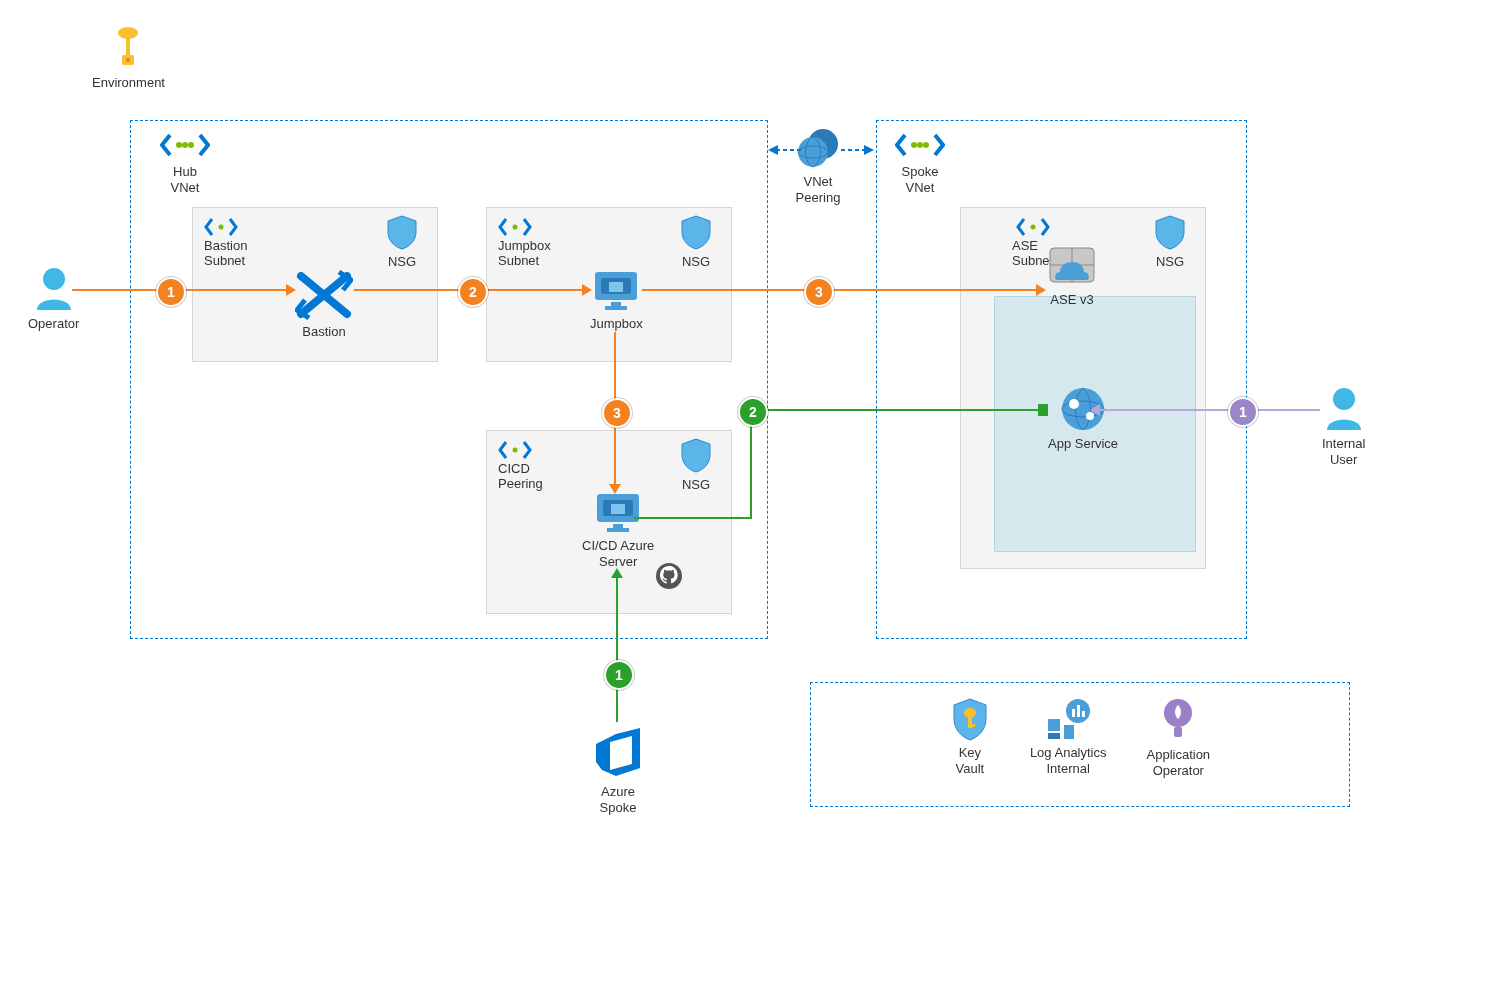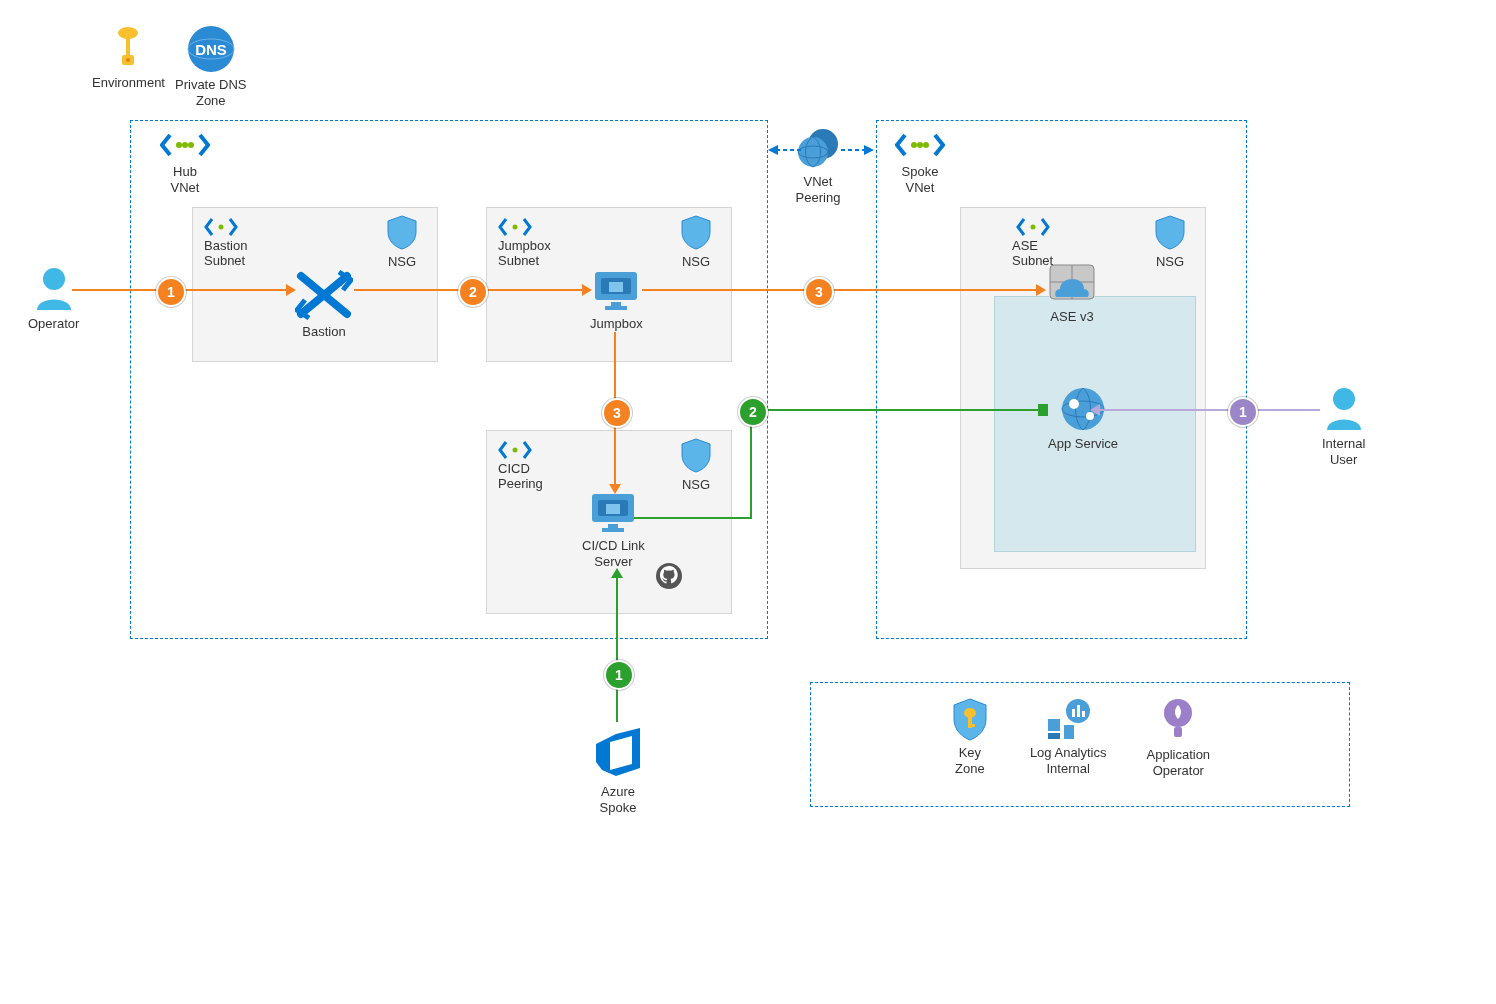--- a/index.html
+++ b/index.html
@@ -35,29 +35,20 @@
 
 <div class="icon-blk" style="left:92px;top:25px">
   <svg width="34" height="46">
         <ellipse cx="17" cy="8" rx="10" ry="6" fill="#f9bf2c"></ellipse>
         <rect x="15" y="12" width="4" height="20" fill="#f9bf2c"></rect>
         <rect x="11" y="30" width="12" height="10" rx="2" fill="#f9bf2c"></rect>
         <circle cx="17" cy="35" r="2" fill="#d68910"></circle>
       </svg>
   <div class="icon-lbl">Environment</div>
 </div>
-<div class="icon-blk" style="left:175px;top:25px">
-  <svg width="48" height="48">
-        <circle cx="24" cy="24" r="23" fill="#2a8ad4"></circle>
-        <text x="24" y="30" text-anchor="middle" fill="#fff" font-size="15" font-weight="600">DNS</text>
-        <ellipse cx="24" cy="24" rx="23" ry="10" fill="none" stroke="#6bb3e6" stroke-width="1"></ellipse>
-      </svg>
-  <div class="icon-lbl" style="white-space:pre">Private DNS
-Zone</div>
-</div>
 
 <div class="box" style="left:130px;top:120px;width:636px;height:517px"></div>
 <div class="icon-blk" style="left:160px;top:130px">
   <svg width="50" height="30">
         <path d="M10 5 L2 15 L10 25" fill="none" stroke="#0078d4" stroke-width="4"></path>
         <path d="M40 5 L48 15 L40 25" fill="none" stroke="#0078d4" stroke-width="4"></path>
         <circle cx="19" cy="15" r="3" fill="#7fba00"></circle>
         <circle cx="25" cy="15" r="3" fill="#7fba00"></circle>
         <circle cx="31" cy="15" r="3" fill="#7fba00"></circle>
       </svg>
@@ -137,21 +128,21 @@
   <div class="icon-lbl">NSG</div>
 </div>
 <div class="icon-blk" style="left:582px;top:490px">
   <svg width="50" height="44">
         <rect x="4" y="4" width="42" height="28" rx="3" fill="#4a9fd8"></rect>
         <rect x="10" y="10" width="30" height="16" rx="2" fill="#2a7ab8"></rect>
         <rect x="18" y="14" width="14" height="10" fill="#7ec4ed"></rect>
         <rect x="20" y="34" width="10" height="4" fill="#4a9fd8"></rect>
         <rect x="14" y="38" width="22" height="4" fill="#4a9fd8"></rect>
       </svg>
-  <div class="icon-lbl" style="white-space:pre">CI/CD Link
+  <div class="icon-lbl" style="white-space:pre">CI/CD Azure
 Server</div>
 </div>
 <div style="position:absolute;left:655px;top:562px">
   <svg width="28" height="28">
         <circle cx="14" cy="14" r="13" fill="#555"></circle>
         <path d="M14 4c-5 0-9 4-9 9 0 4 2.5 7.3 6 8.5.4.1.6-.2.6-.4v-1.6c-2.5.5-3-1.2-3-1.2-.4-1-1-1.3-1-1.3-.8-.6.1-.6.1-.6.9.1 1.4.9 1.4.9.8 1.4 2.1 1 2.6.8.1-.6.3-1 .6-1.2-2-.2-4-1-4-4.4 0-1 .3-1.8.9-2.4-.1-.2-.4-1.1.1-2.3 0 0 .7-.2 2.4.9.7-.2 1.4-.3 2.2-.3s1.5.1 2.2.3c1.7-1.1 2.4-.9 2.4-.9.5 1.2.2 2.1.1 2.3.6.6.9 1.4.9 2.4 0 3.4-2 4.2-4 4.4.3.3.6.8.6 1.6v2.4c0 .2.2.5.6.4 3.5-1.2 6-4.5 6-8.5 0-5-4-9-9-9z" fill="#fff"></path>
       </svg>
 </div>
 
 <div class="icon-blk" style="left:793px;top:128px">
@@ -196,21 +187,21 @@
 Subnet</div>
 </div>
 <div class="icon-blk" style="left:1154px;top:214px">
   <svg width="32" height="36">
         <path d="M16 2 L30 7 L30 18 C30 27 23 33 16 35 C9 33 2 27 2 18 L2 7 Z" fill="#5bb5e8" stroke="#2a8ad4"></path>
       </svg>
   <div class="icon-lbl">NSG</div>
 </div>
 
 <div class="app-box" style="left:994px;top:296px;width:200px;height:254px"></div>
-<div class="icon-blk" style="left:1048px;top:263px">
+<div class="icon-blk" style="left:1048px;top:246px">
   <svg width="48" height="42">
         <rect x="2" y="2" width="44" height="34" rx="4" fill="#c8c8c8" stroke="#888"></rect>
         <line x1="24" y1="2" x2="24" y2="36" stroke="#888"></line>
         <line x1="2" y1="19" x2="46" y2="19" stroke="#888"></line>
         <path d="M12 26 C12 19 19 16 24 16 C30 16 36 19 36 26 C40 26 42 30 40 34 L8 34 C6 30 8 26 12 26" fill="#4a9fd8"></path>
       </svg>
   <div class="icon-lbl">ASE v3</div>
 </div>
 <div class="icon-blk" style="left:1048px;top:386px">
   <svg width="46" height="46">
@@ -296,21 +287,21 @@
 <div class="reco-box" style="left:810px;top:682px">
   <div class="reco-icons">
     <div class="icon-blk" style="position:static">
       <svg width="40" height="44">
             <path d="M20 2 L36 8 L36 22 C36 33 28 40 20 43 C12 40 4 33 4 22 L4 8 Z" fill="#5bb5e8" stroke="#2a8ad4"></path>
             <ellipse cx="20" cy="16" rx="6" ry="5" fill="#f9bf2c"></ellipse>
             <rect x="18" y="19" width="4" height="12" fill="#f9bf2c"></rect>
             <rect x="18" y="27" width="7" height="3" fill="#f9bf2c"></rect>
           </svg>
       <div class="icon-lbl" style="white-space:pre">Key
-Zone</div>
+Vault</div>
     </div>
     <div class="icon-blk" style="position:static">
       <svg width="44" height="44">
             <rect x="2" y="22" width="12" height="12" fill="#4a9fd8"></rect>
             <rect x="2" y="36" width="12" height="6" fill="#2a7ab8"></rect>
             <rect x="18" y="28" width="10" height="14" fill="#4a9fd8"></rect>
             <circle cx="32" cy="14" r="12" fill="#4a9fd8"></circle>
             <rect x="26" y="12" width="3" height="8" fill="#fff"></rect>
             <rect x="31" y="8" width="3" height="12" fill="#fff"></rect>
             <rect x="36" y="14" width="3" height="6" fill="#fff"></rect>

